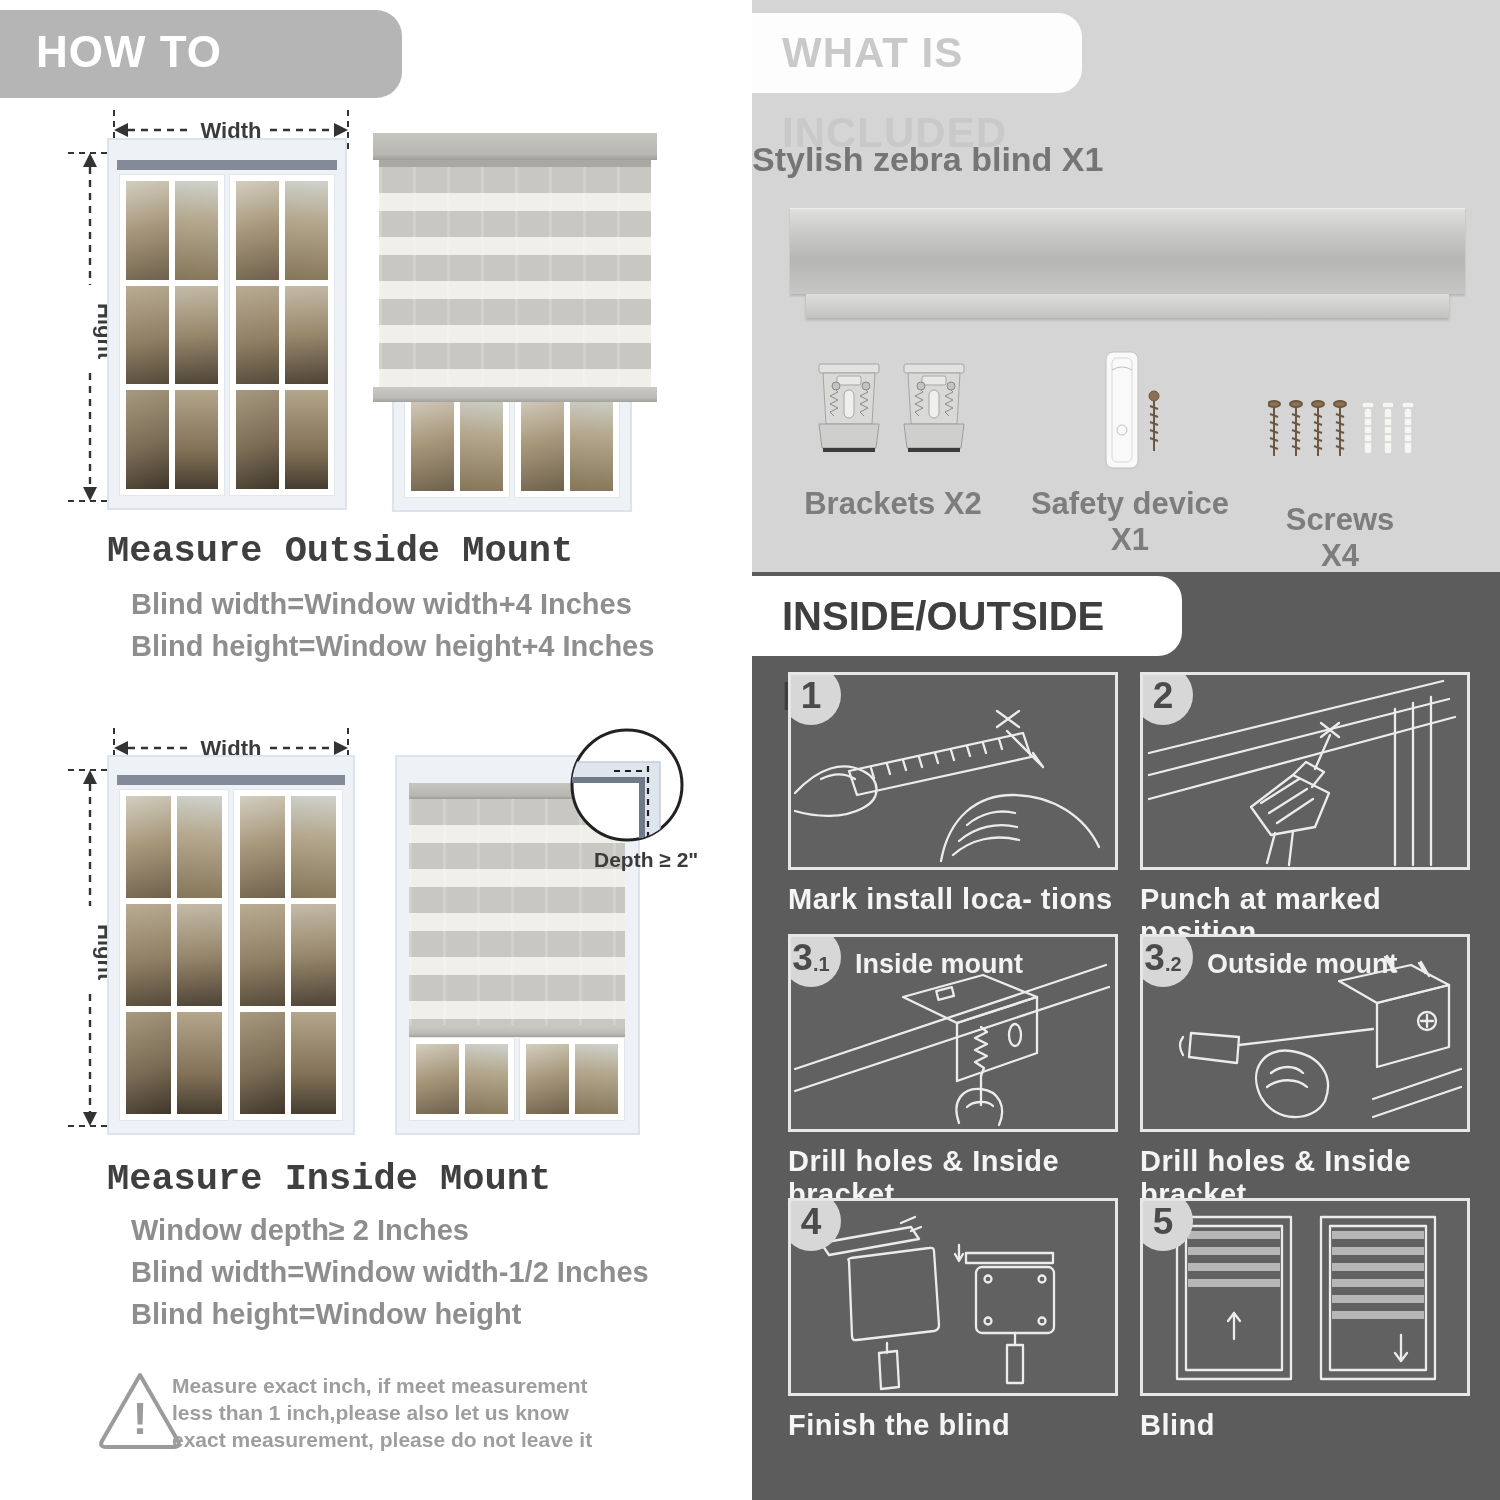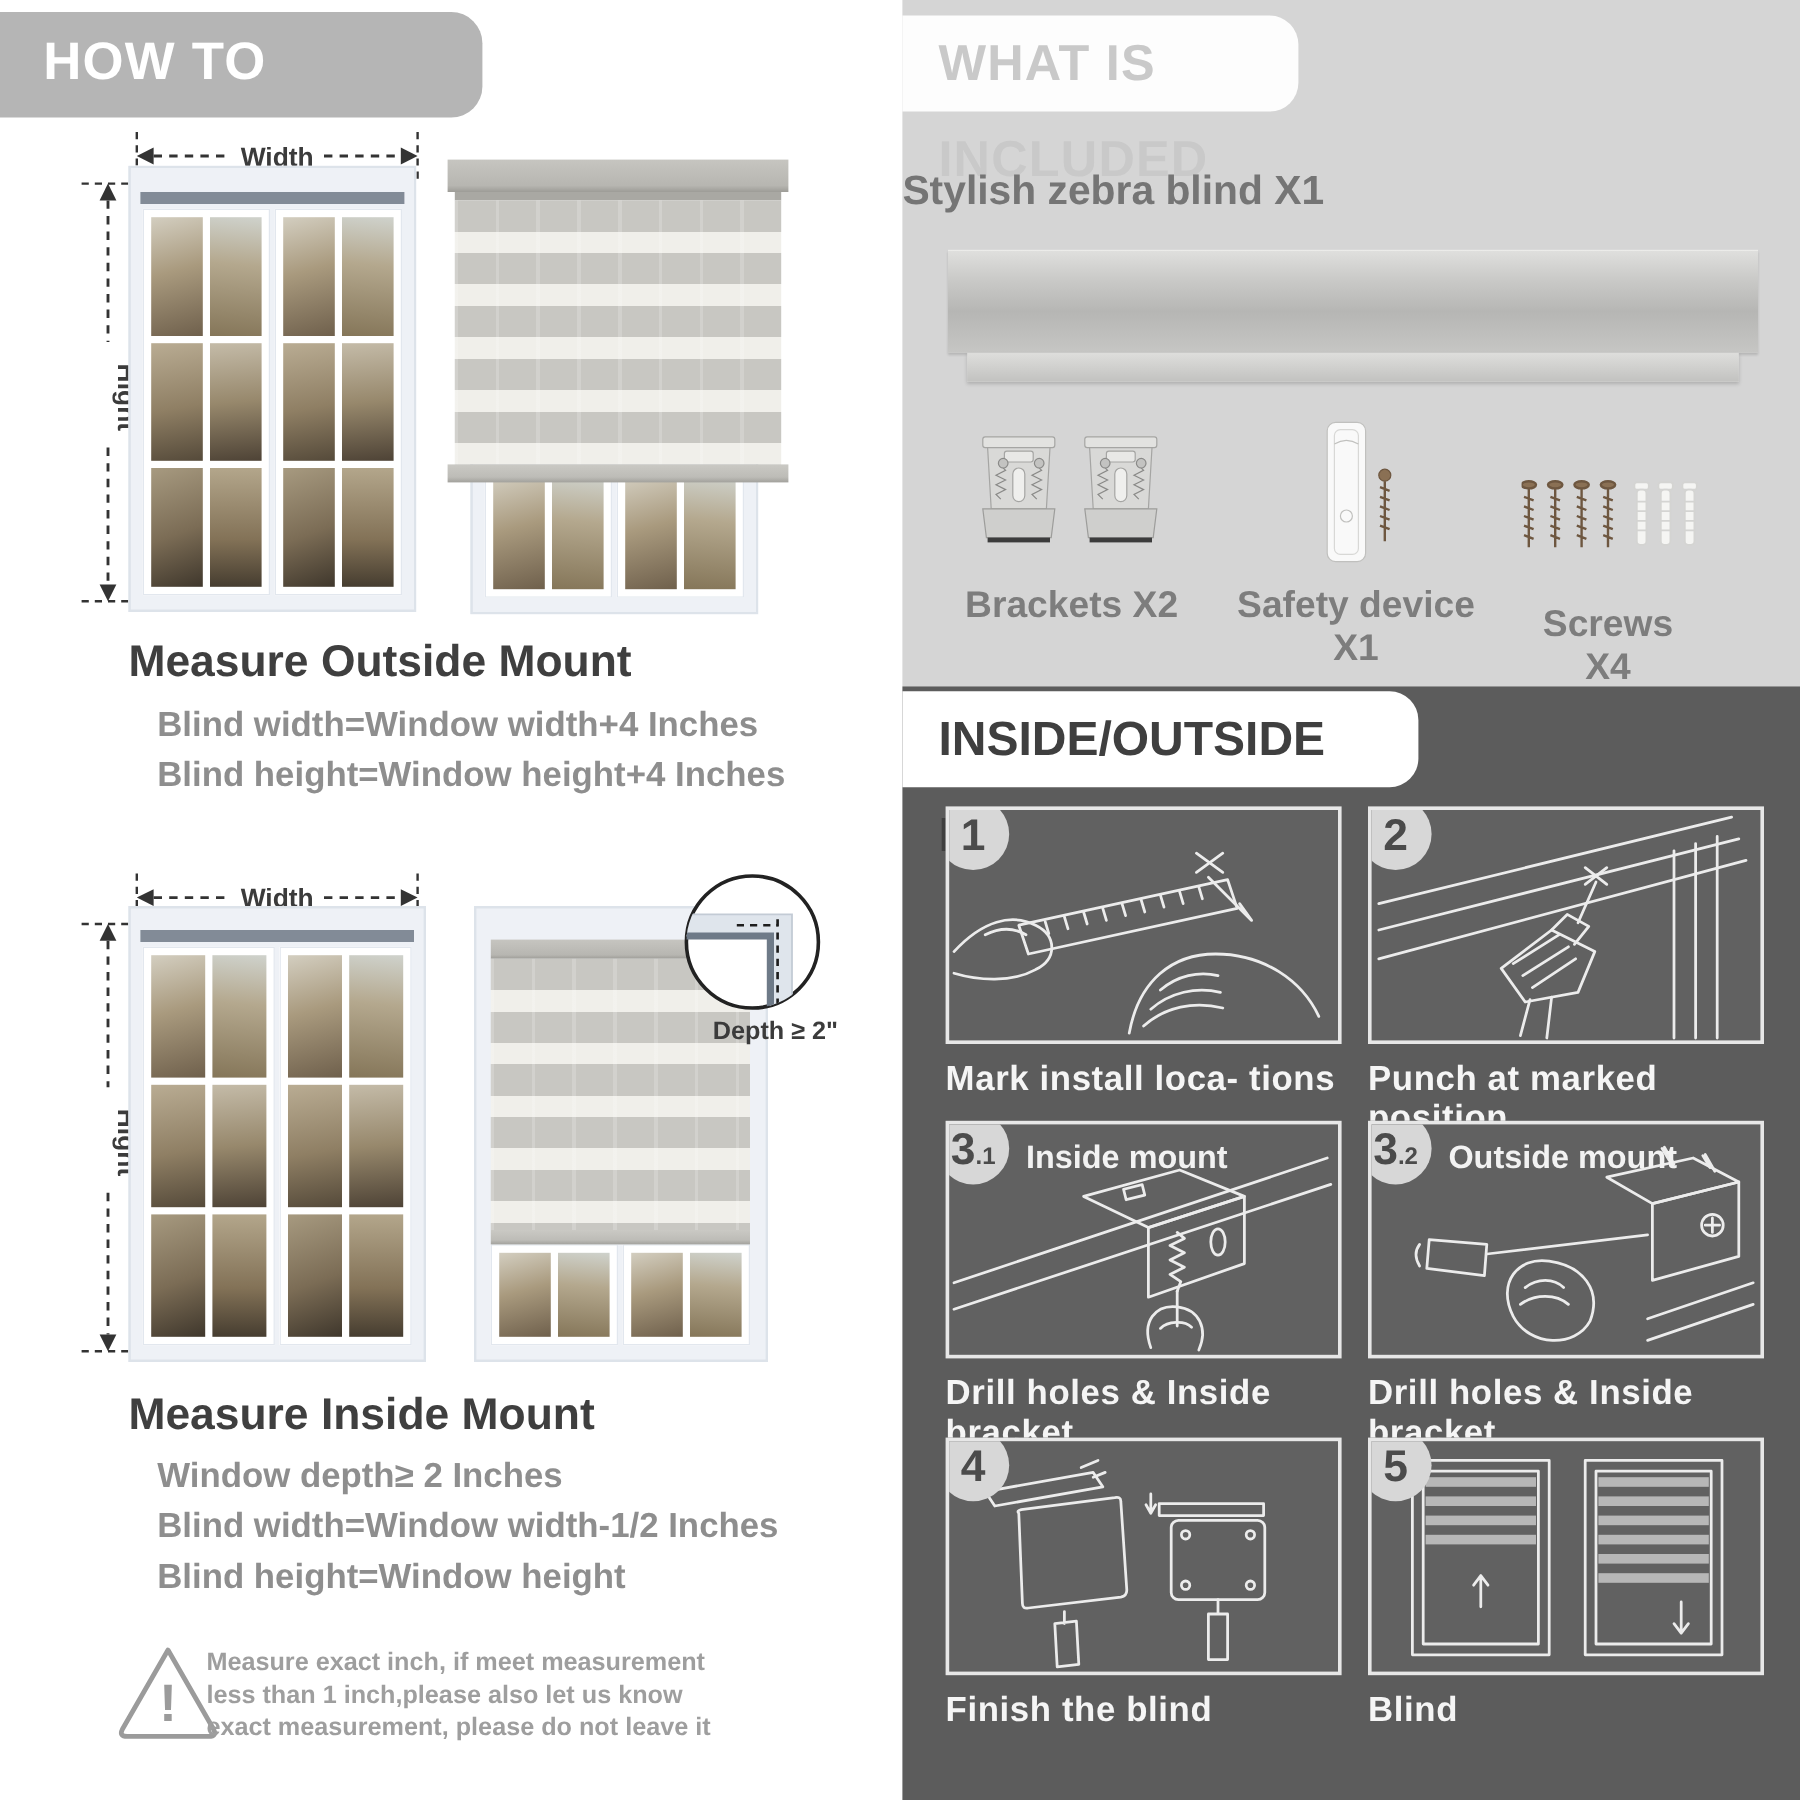--- a/index.html
+++ b/index.html
@@ -4,21 +4,21 @@
 <style>
   html,body{margin:0;padding:0;background:#ffffff;}
   .canvas{position:relative;width:1500px;height:1500px;background:#ffffff;overflow:hidden;
           font-family:"Liberation Sans",sans-serif;}
   .abs{position:absolute;}
 
   
   .hl-header{left:0;top:10px;width:402px;height:88px;background:#b5b5b5;
              border-radius:0 26px 26px 0;color:#ffffff;font-size:44px;font-weight:bold;
              line-height:84px;padding-left:36px;letter-spacing:1px;box-sizing:border-box;}
-  .sec-title{color:#3f3f3f;font-size:37px;font-weight:bold;}
+  .sec-title{color:#3f3f3f;font-size:37px;font-weight:bold;font-family:Liberation Mono, monospace;}
   .rule-line{color:#8e8e8e;font-size:29px;font-weight:bold;line-height:41px;margin-left:24px;}
   .note-text{color:#9e9e9e;font-size:21px;font-weight:bold;line-height:27px;width:450px;}
 
   
   .win{background:#eef1f6;box-shadow:inset 0 0 0 2px #dde3ea;}
   .win .lintel{position:absolute;left:10px;right:10px;height:10px;background:#828b97;}
   .sash{position:absolute;background:#ffffff;box-shadow:0 0 0 1px #e2e7ee inset;}
   .panes{position:absolute;inset:7px;display:grid;gap:6px;background:#ffffff;}
   .cols2rows3{grid-template-columns:1fr 1fr;grid-template-rows:1fr 1fr 1fr;}
   .cols2rows1{grid-template-columns:1fr 1fr;grid-template-rows:1fr;}

